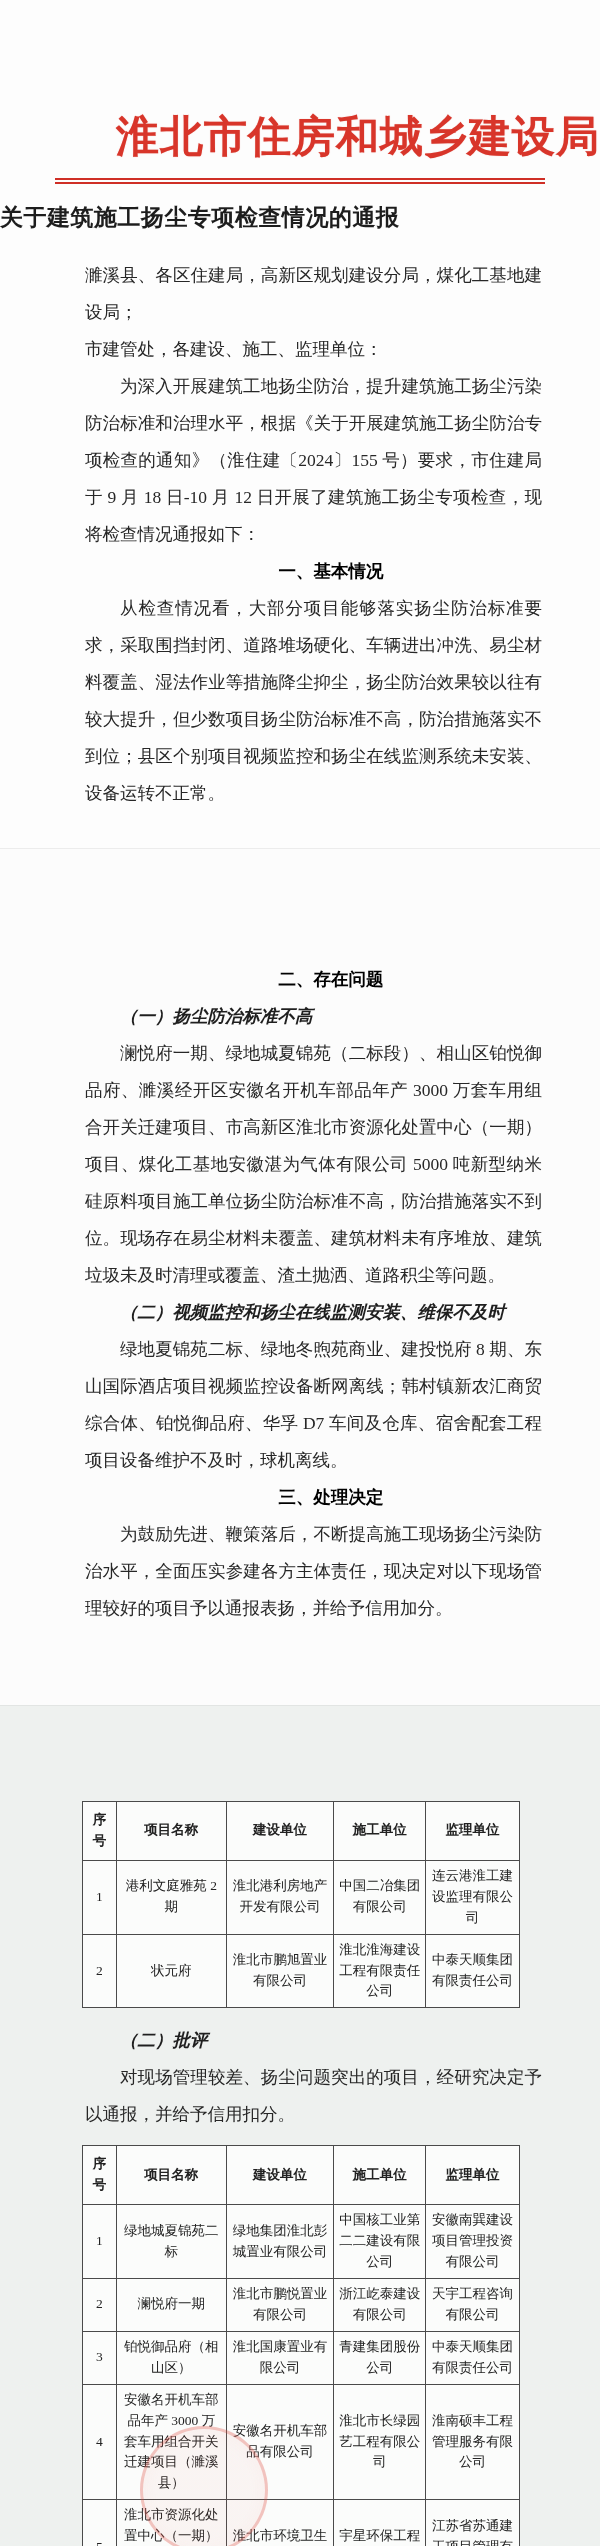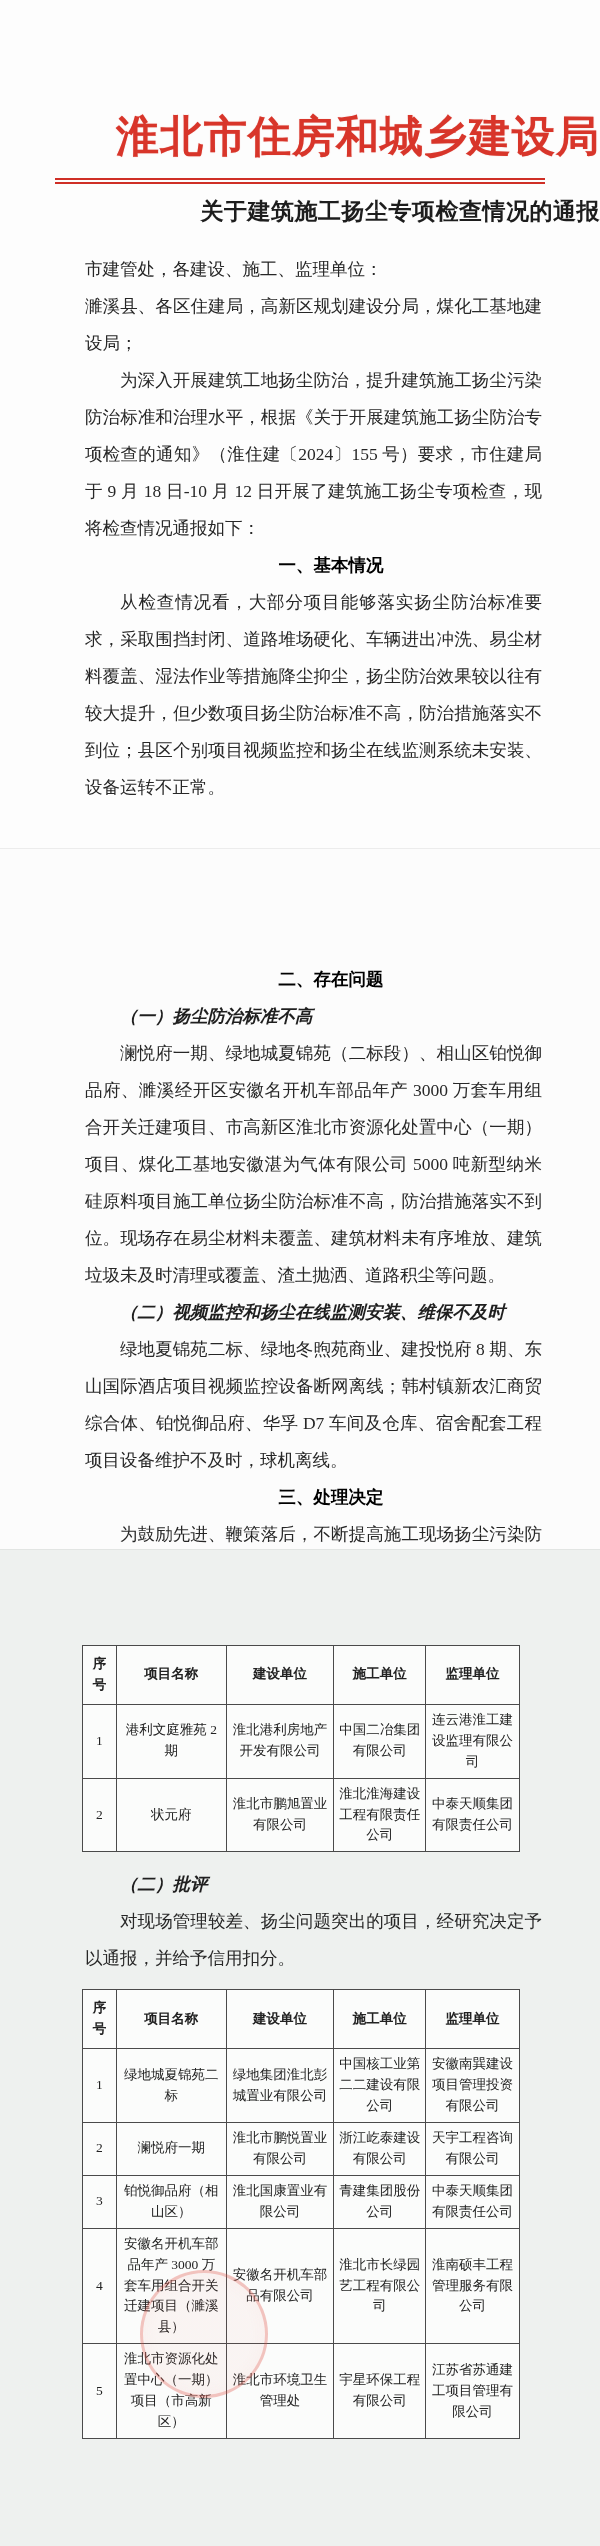--- a/index.html
+++ b/index.html
@@ -5,43 +5,43 @@
   * { margin: 0; padding: 0; box-sizing: border-box; }
   html, body { background: #ffffff; }
   body {
     width: 600px;
     font-family: "Liberation Serif", "DejaVu Serif", serif;
     color: #262626;
   }
   .doc { width: 600px; }
   .page { position: relative; overflow: hidden; width: 600px; }
   .page-1 { height: 848px; background: #fdfdfd; }
-  .page-2 { height: 701px; background: #fcfcfc; border-top: 1px solid #ececec; }
+  .page-2 { height: 857px; background: #fcfcfc; border-top: 1px solid #ececec; }
   .page-3 { height: 1042px; background: #eef1ef; border-top: 1px solid #e2e5e3; }
 
   .agency-header {
     margin-top: 110px;
     text-align: right;
     font-size: 43px;
     line-height: 1.25;
     font-weight: 900;
     letter-spacing: 1px;
     color: #d8352a;
     text-shadow: 0 0 1px rgba(216,53,42,.4);
     white-space: nowrap;
   }
   .red-rule {
     margin: 14px 55px 0 55px;
     height: 6px;
     border-top: 2px solid #cf2f26;
     border-bottom: 2px solid #cf2f26;
   }
   .doc-title {
-    margin-top: 12px;
-    text-align: right;
+    margin-top: 18px;
+    text-align: left;
     font-size: 23px;
     font-weight: 700;
     color: #1d1d1d;
     letter-spacing: 0.5px;
   }
   .body-col { margin: 0 58px 0 85px; }
   .page-1 .body-col.first { margin-top: 24px; }
   .para {
     font-size: 17.5px;
     line-height: 37px;
@@ -112,22 +112,22 @@
 <body>
 
 <div class="doc">
 
   <div class="page page-1">
     <div class="agency-header">淮北市住房和城乡建设局</div>
     <div class="red-rule"></div>
     <div class="doc-title">关于建筑施工扬尘专项检查情况的通报</div>
 
     <div class="body-col first">
+      <div class="para">濉溪县、各区住建局，高新区规划建设分局，煤化工基地建设局；</div>
       <div class="para">市建管处，各建设、施工、监理单位：</div>
-      <div class="para">濉溪县、各区住建局，高新区规划建设分局，煤化工基地建设局；</div>
       <div class="para indent">为深入开展建筑工地扬尘防治，提升建筑施工扬尘污染防治标准和治理水平，根据《关于开展建筑施工扬尘防治专项检查的通知》（淮住建〔2024〕155 号）要求，市住建局于 9 月 18 日-10 月 12 日开展了建筑施工扬尘专项检查，现将检查情况通报如下：</div>
       <div class="sec-heading">一、基本情况</div>
       <div class="para indent">从检查情况看，大部分项目能够落实扬尘防治标准要求，采取围挡封闭、道路堆场硬化、车辆进出冲洗、易尘材料覆盖、湿法作业等措施降尘抑尘，扬尘防治效果较以往有较大提升，但少数项目扬尘防治标准不高，防治措施落实不到位；县区个别项目视频监控和扬尘在线监测系统未安装、设备运转不正常。</div>
     </div>
 
   </div>
 
   <div class="page page-2">
     <div class="pad-top"></div>
     <div class="body-col">

